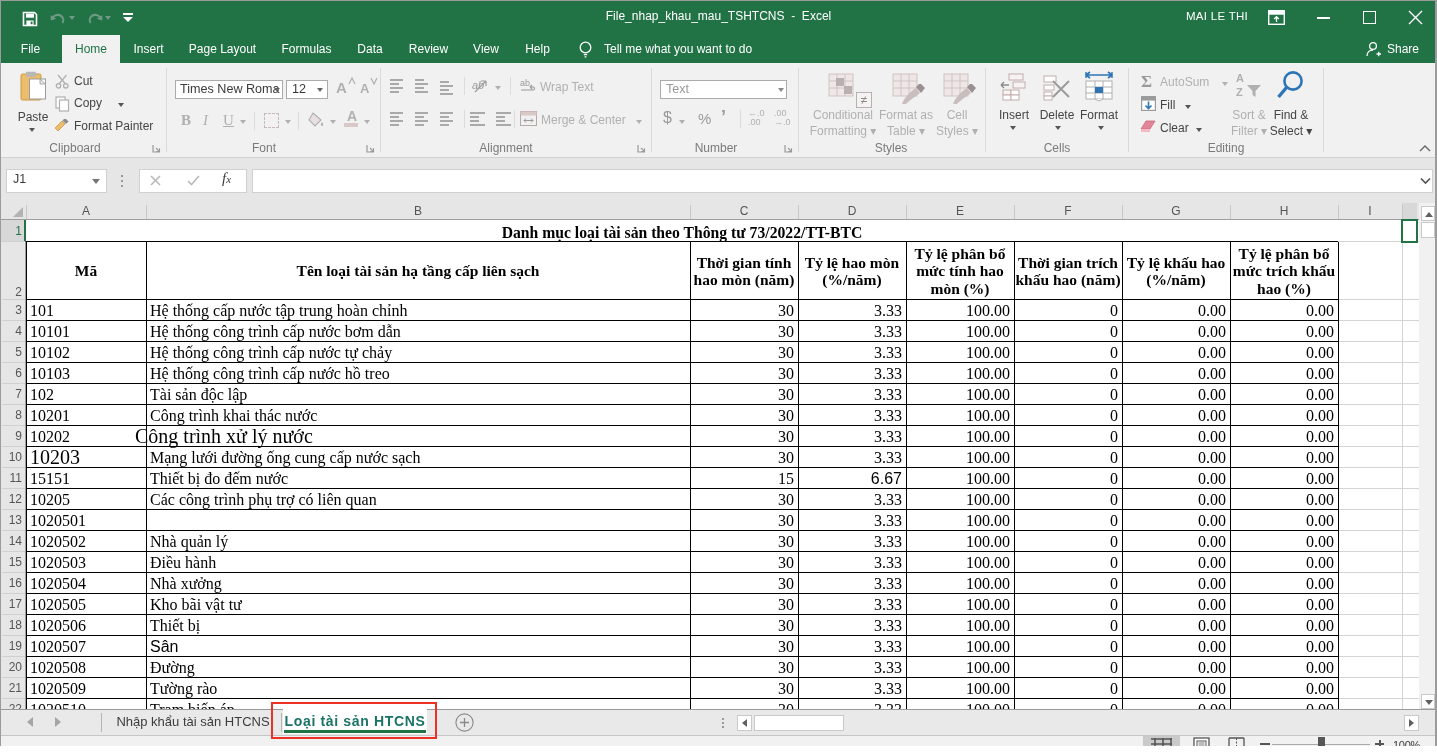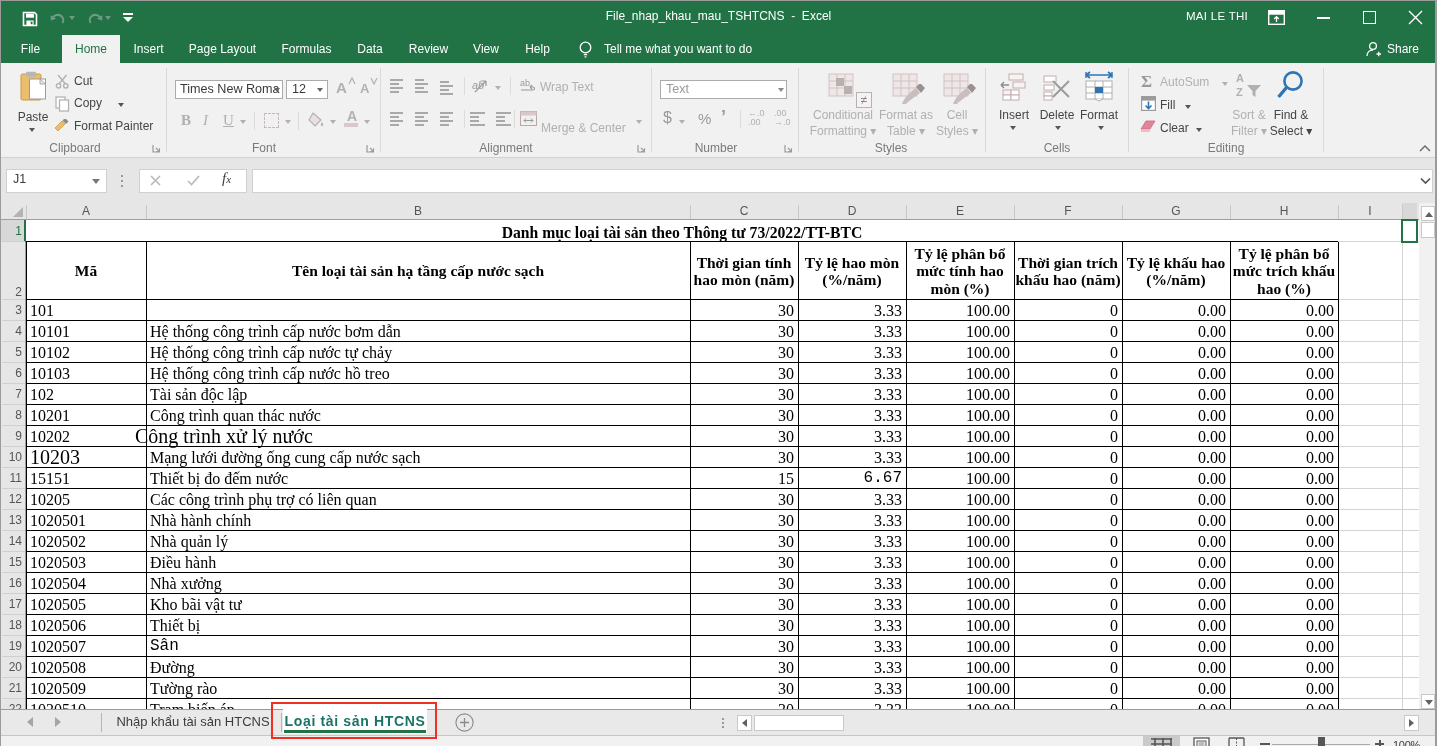--- a/index.html
+++ b/index.html
@@ -188,21 +188,21 @@
 <div style="position:absolute;left:496px;top:112px;width:15px;height:1.6px;background:#a9a9a9;"></div>
     <div style="position:absolute;left:496px;top:116px;width:9px;height:1.6px;background:#a9a9a9;"></div>
     <div style="position:absolute;left:496px;top:120px;width:9px;height:1.6px;background:#a9a9a9;"></div>
     <div style="position:absolute;left:496px;top:124px;width:15px;height:1.6px;background:#a9a9a9;"></div>
 <div style="position:absolute;left:514px;top:110px;width:1px;height:18px;background:#dcdcdc;"></div>
 <svg class="ab" style="left:520px;top:111px" width="17" height="15" viewBox="0 0 17 15">
       <rect x="0.5" y="0.5" width="16" height="14" fill="none" stroke="#b8a8a8" stroke-width="1"></rect>
       <rect x="0.5" y="0.5" width="16" height="4" fill="#d8c8c8"></rect>
       <path d="M4 9.5 L13 9.5 M4 9.5 L6 7.5 M4 9.5 L6 11.5 M13 9.5 L11 7.5 M13 9.5 L11 11.5" stroke="#9a9a9a" stroke-width="1" fill="none"></path>
     </svg>
-<div style="position:absolute;left:541px;top:113px;width:110px;height:15px;color:#b0b0b0;font-size:12px;margin-top:8px;">Merge &amp; Center</div>
+<div style="position:absolute;left:541px;top:113px;width:110px;height:15px;color:#b0b0b0;font-size:12px;">Merge &amp; Center</div>
 <div style="position:absolute;left:636px;top:120px;width:0px;height:0px;border-left:3.5px solid transparent;border-right:3.5px solid transparent;border-top:4px solid #b0b0b0;"></div>
 <div style="position:absolute;left:660px;top:80px;width:127px;height:19px;background:#fff;border:1px solid #ababab;font-size:12.6px;color:#9a9a9a;line-height:17px;padding-left:5px;">Text</div>
 <div style="position:absolute;left:778px;top:88px;width:0px;height:0px;border-left:3.5px solid transparent;border-right:3.5px solid transparent;border-top:4px solid #888;"></div>
 <div style="position:absolute;left:663px;top:109px;width:18px;height:18px;color:#9a9a9a;font-size:16px;">$</div>
 <div style="position:absolute;left:679px;top:120px;width:0px;height:0px;border-left:3.5px solid transparent;border-right:3.5px solid transparent;border-top:4px solid #b0b0b0;"></div>
 <div style="position:absolute;left:698px;top:110px;width:18px;height:18px;color:#9a9a9a;font-size:15px;">%</div>
 <div style="position:absolute;left:721px;top:107px;width:18px;height:18px;color:#9a9a9a;font-size:18px;font-weight:bold;">’</div>
 <div style="position:absolute;left:740px;top:110px;width:1px;height:18px;background:#dcdcdc;"></div>
 <div style="position:absolute;left:748px;top:109px;width:22px;height:18px;color:#b0b0b0;font-size:9px;line-height:9px;">←.0<br>.00</div>
 <div style="position:absolute;left:774px;top:109px;width:22px;height:18px;color:#b0b0b0;font-size:9px;line-height:9px;">.00<br>→.0</div>
@@ -440,28 +440,29 @@
 <div style="position:absolute;left:26px;top:551px;width:1312px;height:1px;background:#000;"></div>
 <div style="position:absolute;left:26px;top:572px;width:1312px;height:1px;background:#000;"></div>
 <div style="position:absolute;left:26px;top:593px;width:1312px;height:1px;background:#000;"></div>
 <div style="position:absolute;left:26px;top:614px;width:1312px;height:1px;background:#000;"></div>
 <div style="position:absolute;left:26px;top:635px;width:1312px;height:1px;background:#000;"></div>
 <div style="position:absolute;left:26px;top:656px;width:1312px;height:1px;background:#000;"></div>
 <div style="position:absolute;left:26px;top:677px;width:1312px;height:1px;background:#000;"></div>
 <div style="position:absolute;left:26px;top:698px;width:1312px;height:1px;background:#000;"></div>
 <div style="position:absolute;left:26px;top:223px;width:1312px;height:19px;font-family:'Liberation Serif',serif;font-weight:bold;font-size:15.7px;color:#000;text-align:center;line-height:19px;">Danh mục loại tài sản theo Thông tư 73/2022/TT-BTC</div>
 <div style="position:absolute;left:26px;top:262.25px;width:120px;height:17.5px;font-family:'Liberation Serif',serif;font-weight:bold;font-size:15.5px;color:#000;text-align:center;line-height:17.5px;">Mã</div>
-<div style="position:absolute;left:146px;top:262.25px;width:544px;height:17.5px;font-family:'Liberation Serif',serif;font-weight:bold;font-size:15.5px;color:#000;text-align:center;line-height:17.5px;">Tên loại tài sản hạ tầng cấp nước sạch</div>
+<div style="position:absolute;left:146px;top:262.25px;width:544px;height:17.5px;font-family:'Liberation Serif',serif;font-weight:bold;font-size:15.5px;color:#000;text-align:center;line-height:17.5px;">Tên loại tài sản hạ tầng cấp liên sạch</div>
 <div style="position:absolute;left:690px;top:253.5px;width:108px;height:35.0px;font-family:'Liberation Serif',serif;font-weight:bold;font-size:15.5px;color:#000;text-align:center;line-height:17.5px;">Thời gian tính<br>hao mòn (năm)</div>
 <div style="position:absolute;left:798px;top:253.5px;width:108px;height:35.0px;font-family:'Liberation Serif',serif;font-weight:bold;font-size:15.5px;color:#000;text-align:center;line-height:17.5px;">Tỷ lệ hao mòn<br>(%/năm)</div>
 <div style="position:absolute;left:906px;top:244.75px;width:108px;height:52.5px;font-family:'Liberation Serif',serif;font-weight:bold;font-size:15.5px;color:#000;text-align:center;line-height:17.5px;">Tỷ lệ phân bổ<br>mức tính hao<br>mòn (%)</div>
 <div style="position:absolute;left:1014px;top:253.5px;width:108px;height:35.0px;font-family:'Liberation Serif',serif;font-weight:bold;font-size:15.5px;color:#000;text-align:center;line-height:17.5px;">Thời gian trích<br>khấu hao (năm)</div>
 <div style="position:absolute;left:1122px;top:253.5px;width:108px;height:35.0px;font-family:'Liberation Serif',serif;font-weight:bold;font-size:15.5px;color:#000;text-align:center;line-height:17.5px;">Tỷ lệ khấu hao<br>(%/năm)</div>
 <div style="position:absolute;left:1230px;top:244.75px;width:108px;height:52.5px;font-family:'Liberation Serif',serif;font-weight:bold;font-size:15.5px;color:#000;text-align:center;line-height:17.5px;">Tỷ lệ phân bổ<br>mức trích khấu<br>hao (%)</div>
 <div style="position:absolute;left:27px;top:300px;width:118px;height:21px;font-family:'Liberation Serif',serif;font-size:16px;color:#000;line-height:21px;padding-left:3px;">101</div>
+<div style="position:absolute;left:150px;top:300px;width:538px;height:21px;font-family:'Liberation Serif',serif;font-size:16px;color:#000;line-height:21px;">Hệ thống cấp nước tập trung hoàn chỉnh</div>
 <div style="position:absolute;left:690px;top:300px;width:104px;height:21px;font-family:'Liberation Serif',serif;font-size:16px;color:#000;line-height:21px;text-align:right;">30</div>
 <div style="position:absolute;left:798px;top:300px;width:104px;height:21px;font-family:'Liberation Serif',serif;font-size:16px;color:#000;line-height:21px;text-align:right;">3.33</div>
 <div style="position:absolute;left:906px;top:300px;width:104px;height:21px;font-family:'Liberation Serif',serif;font-size:16px;color:#000;line-height:21px;text-align:right;">100.00</div>
 <div style="position:absolute;left:1014px;top:300px;width:104px;height:21px;font-family:'Liberation Serif',serif;font-size:16px;color:#000;line-height:21px;text-align:right;">0</div>
 <div style="position:absolute;left:1122px;top:300px;width:104px;height:21px;font-family:'Liberation Serif',serif;font-size:16px;color:#000;line-height:21px;text-align:right;">0.00</div>
 <div style="position:absolute;left:1230px;top:300px;width:104px;height:21px;font-family:'Liberation Serif',serif;font-size:16px;color:#000;line-height:21px;text-align:right;">0.00</div>
 <div style="position:absolute;left:27px;top:321px;width:118px;height:21px;font-family:'Liberation Serif',serif;font-size:16px;color:#000;line-height:21px;padding-left:3px;">10101</div>
 <div style="position:absolute;left:150px;top:321px;width:538px;height:21px;font-family:'Liberation Serif',serif;font-size:16px;color:#000;line-height:21px;">Hệ thống công trình cấp nước bơm dẫn</div>
 <div style="position:absolute;left:690px;top:321px;width:104px;height:21px;font-family:'Liberation Serif',serif;font-size:16px;color:#000;line-height:21px;text-align:right;">30</div>
 <div style="position:absolute;left:798px;top:321px;width:104px;height:21px;font-family:'Liberation Serif',serif;font-size:16px;color:#000;line-height:21px;text-align:right;">3.33</div>
@@ -487,21 +488,21 @@
 <div style="position:absolute;left:1230px;top:363px;width:104px;height:21px;font-family:'Liberation Serif',serif;font-size:16px;color:#000;line-height:21px;text-align:right;">0.00</div>
 <div style="position:absolute;left:27px;top:384px;width:118px;height:21px;font-family:'Liberation Serif',serif;font-size:16px;color:#000;line-height:21px;padding-left:3px;">102</div>
 <div style="position:absolute;left:150px;top:384px;width:538px;height:21px;font-family:'Liberation Serif',serif;font-size:16px;color:#000;line-height:21px;">Tài sản độc lập</div>
 <div style="position:absolute;left:690px;top:384px;width:104px;height:21px;font-family:'Liberation Serif',serif;font-size:16px;color:#000;line-height:21px;text-align:right;">30</div>
 <div style="position:absolute;left:798px;top:384px;width:104px;height:21px;font-family:'Liberation Serif',serif;font-size:16px;color:#000;line-height:21px;text-align:right;">3.33</div>
 <div style="position:absolute;left:906px;top:384px;width:104px;height:21px;font-family:'Liberation Serif',serif;font-size:16px;color:#000;line-height:21px;text-align:right;">100.00</div>
 <div style="position:absolute;left:1014px;top:384px;width:104px;height:21px;font-family:'Liberation Serif',serif;font-size:16px;color:#000;line-height:21px;text-align:right;">0</div>
 <div style="position:absolute;left:1122px;top:384px;width:104px;height:21px;font-family:'Liberation Serif',serif;font-size:16px;color:#000;line-height:21px;text-align:right;">0.00</div>
 <div style="position:absolute;left:1230px;top:384px;width:104px;height:21px;font-family:'Liberation Serif',serif;font-size:16px;color:#000;line-height:21px;text-align:right;">0.00</div>
 <div style="position:absolute;left:27px;top:405px;width:118px;height:21px;font-family:'Liberation Serif',serif;font-size:16px;color:#000;line-height:21px;padding-left:3px;">10201</div>
-<div style="position:absolute;left:150px;top:405px;width:538px;height:21px;font-family:'Liberation Serif',serif;font-size:16px;color:#000;line-height:21px;">Công trình quan thác nước</div>
+<div style="position:absolute;left:150px;top:405px;width:538px;height:21px;font-family:'Liberation Serif',serif;font-size:16px;color:#000;line-height:21px;">Công trình khai thác nước</div>
 <div style="position:absolute;left:690px;top:405px;width:104px;height:21px;font-family:'Liberation Serif',serif;font-size:16px;color:#000;line-height:21px;text-align:right;">30</div>
 <div style="position:absolute;left:798px;top:405px;width:104px;height:21px;font-family:'Liberation Serif',serif;font-size:16px;color:#000;line-height:21px;text-align:right;">3.33</div>
 <div style="position:absolute;left:906px;top:405px;width:104px;height:21px;font-family:'Liberation Serif',serif;font-size:16px;color:#000;line-height:21px;text-align:right;">100.00</div>
 <div style="position:absolute;left:1014px;top:405px;width:104px;height:21px;font-family:'Liberation Serif',serif;font-size:16px;color:#000;line-height:21px;text-align:right;">0</div>
 <div style="position:absolute;left:1122px;top:405px;width:104px;height:21px;font-family:'Liberation Serif',serif;font-size:16px;color:#000;line-height:21px;text-align:right;">0.00</div>
 <div style="position:absolute;left:1230px;top:405px;width:104px;height:21px;font-family:'Liberation Serif',serif;font-size:16px;color:#000;line-height:21px;text-align:right;">0.00</div>
 <div style="position:absolute;left:27px;top:426px;width:118px;height:21px;font-family:'Liberation Serif',serif;font-size:16px;color:#000;line-height:21px;padding-left:3px;">10202</div>
 <div style="position:absolute;left:135px;top:426px;width:538px;height:21px;font-family:'Liberation Serif',serif;font-size:20px;color:#000;line-height:21px;">Công trình xử lý nước</div>
 <div style="position:absolute;left:690px;top:426px;width:104px;height:21px;font-family:'Liberation Serif',serif;font-size:16px;color:#000;line-height:21px;text-align:right;">30</div>
 <div style="position:absolute;left:798px;top:426px;width:104px;height:21px;font-family:'Liberation Serif',serif;font-size:16px;color:#000;line-height:21px;text-align:right;">3.33</div>
@@ -513,35 +514,34 @@
 <div style="position:absolute;left:150px;top:447px;width:538px;height:21px;font-family:'Liberation Serif',serif;font-size:16px;color:#000;line-height:21px;">Mạng lưới đường ống cung cấp nước sạch</div>
 <div style="position:absolute;left:690px;top:447px;width:104px;height:21px;font-family:'Liberation Serif',serif;font-size:16px;color:#000;line-height:21px;text-align:right;">30</div>
 <div style="position:absolute;left:798px;top:447px;width:104px;height:21px;font-family:'Liberation Serif',serif;font-size:16px;color:#000;line-height:21px;text-align:right;">3.33</div>
 <div style="position:absolute;left:906px;top:447px;width:104px;height:21px;font-family:'Liberation Serif',serif;font-size:16px;color:#000;line-height:21px;text-align:right;">100.00</div>
 <div style="position:absolute;left:1014px;top:447px;width:104px;height:21px;font-family:'Liberation Serif',serif;font-size:16px;color:#000;line-height:21px;text-align:right;">0</div>
 <div style="position:absolute;left:1122px;top:447px;width:104px;height:21px;font-family:'Liberation Serif',serif;font-size:16px;color:#000;line-height:21px;text-align:right;">0.00</div>
 <div style="position:absolute;left:1230px;top:447px;width:104px;height:21px;font-family:'Liberation Serif',serif;font-size:16px;color:#000;line-height:21px;text-align:right;">0.00</div>
 <div style="position:absolute;left:27px;top:468px;width:118px;height:21px;font-family:'Liberation Serif',serif;font-size:16px;color:#000;line-height:21px;padding-left:3px;">15151</div>
 <div style="position:absolute;left:150px;top:468px;width:538px;height:21px;font-family:'Liberation Serif',serif;font-size:16px;color:#000;line-height:21px;">Thiết bị đo đếm nước</div>
 <div style="position:absolute;left:690px;top:468px;width:104px;height:21px;font-family:'Liberation Serif',serif;font-size:16px;color:#000;line-height:21px;text-align:right;">15</div>
-<div style="position:absolute;left:798px;top:468px;width:104px;height:21px;font-family:Liberation Mono, monospace;font-size:16px;color:#000;line-height:21px;text-align:right;">6.67</div>
+<div style="position:absolute;left:798px;top:468px;width:104px;height:21px;font-family:Liberation Sans, sans-serif;font-size:16px;color:#000;line-height:21px;text-align:right;">6.67</div>
 <div style="position:absolute;left:906px;top:468px;width:104px;height:21px;font-family:'Liberation Serif',serif;font-size:16px;color:#000;line-height:21px;text-align:right;">100.00</div>
 <div style="position:absolute;left:1014px;top:468px;width:104px;height:21px;font-family:'Liberation Serif',serif;font-size:16px;color:#000;line-height:21px;text-align:right;">0</div>
 <div style="position:absolute;left:1122px;top:468px;width:104px;height:21px;font-family:'Liberation Serif',serif;font-size:16px;color:#000;line-height:21px;text-align:right;">0.00</div>
 <div style="position:absolute;left:1230px;top:468px;width:104px;height:21px;font-family:'Liberation Serif',serif;font-size:16px;color:#000;line-height:21px;text-align:right;">0.00</div>
 <div style="position:absolute;left:27px;top:489px;width:118px;height:21px;font-family:'Liberation Serif',serif;font-size:16px;color:#000;line-height:21px;padding-left:3px;">10205</div>
 <div style="position:absolute;left:150px;top:489px;width:538px;height:21px;font-family:'Liberation Serif',serif;font-size:16px;color:#000;line-height:21px;">Các công trình phụ trợ có liên quan</div>
 <div style="position:absolute;left:690px;top:489px;width:104px;height:21px;font-family:'Liberation Serif',serif;font-size:16px;color:#000;line-height:21px;text-align:right;">30</div>
 <div style="position:absolute;left:798px;top:489px;width:104px;height:21px;font-family:'Liberation Serif',serif;font-size:16px;color:#000;line-height:21px;text-align:right;">3.33</div>
 <div style="position:absolute;left:906px;top:489px;width:104px;height:21px;font-family:'Liberation Serif',serif;font-size:16px;color:#000;line-height:21px;text-align:right;">100.00</div>
 <div style="position:absolute;left:1014px;top:489px;width:104px;height:21px;font-family:'Liberation Serif',serif;font-size:16px;color:#000;line-height:21px;text-align:right;">0</div>
 <div style="position:absolute;left:1122px;top:489px;width:104px;height:21px;font-family:'Liberation Serif',serif;font-size:16px;color:#000;line-height:21px;text-align:right;">0.00</div>
 <div style="position:absolute;left:1230px;top:489px;width:104px;height:21px;font-family:'Liberation Serif',serif;font-size:16px;color:#000;line-height:21px;text-align:right;">0.00</div>
 <div style="position:absolute;left:27px;top:510px;width:118px;height:21px;font-family:'Liberation Serif',serif;font-size:16px;color:#000;line-height:21px;padding-left:3px;">1020501</div>
-<div style="position:absolute;left:150px;top:510px;width:538px;height:21px;font-family:'Liberation Serif',serif;font-size:16px;color:#000;line-height:21px;">Nhà hành chính</div>
 <div style="position:absolute;left:690px;top:510px;width:104px;height:21px;font-family:'Liberation Serif',serif;font-size:16px;color:#000;line-height:21px;text-align:right;">30</div>
 <div style="position:absolute;left:798px;top:510px;width:104px;height:21px;font-family:'Liberation Serif',serif;font-size:16px;color:#000;line-height:21px;text-align:right;">3.33</div>
 <div style="position:absolute;left:906px;top:510px;width:104px;height:21px;font-family:'Liberation Serif',serif;font-size:16px;color:#000;line-height:21px;text-align:right;">100.00</div>
 <div style="position:absolute;left:1014px;top:510px;width:104px;height:21px;font-family:'Liberation Serif',serif;font-size:16px;color:#000;line-height:21px;text-align:right;">0</div>
 <div style="position:absolute;left:1122px;top:510px;width:104px;height:21px;font-family:'Liberation Serif',serif;font-size:16px;color:#000;line-height:21px;text-align:right;">0.00</div>
 <div style="position:absolute;left:1230px;top:510px;width:104px;height:21px;font-family:'Liberation Serif',serif;font-size:16px;color:#000;line-height:21px;text-align:right;">0.00</div>
 <div style="position:absolute;left:27px;top:531px;width:118px;height:21px;font-family:'Liberation Serif',serif;font-size:16px;color:#000;line-height:21px;padding-left:3px;">1020502</div>
 <div style="position:absolute;left:150px;top:531px;width:538px;height:21px;font-family:'Liberation Serif',serif;font-size:16px;color:#000;line-height:21px;">Nhà quản lý</div>
 <div style="position:absolute;left:690px;top:531px;width:104px;height:21px;font-family:'Liberation Serif',serif;font-size:16px;color:#000;line-height:21px;text-align:right;">30</div>
 <div style="position:absolute;left:798px;top:531px;width:104px;height:21px;font-family:'Liberation Serif',serif;font-size:16px;color:#000;line-height:21px;text-align:right;">3.33</div>
@@ -575,21 +575,21 @@
 <div style="position:absolute;left:1230px;top:594px;width:104px;height:21px;font-family:'Liberation Serif',serif;font-size:16px;color:#000;line-height:21px;text-align:right;">0.00</div>
 <div style="position:absolute;left:27px;top:615px;width:118px;height:21px;font-family:'Liberation Serif',serif;font-size:16px;color:#000;line-height:21px;padding-left:3px;">1020506</div>
 <div style="position:absolute;left:150px;top:615px;width:538px;height:21px;font-family:'Liberation Serif',serif;font-size:16px;color:#000;line-height:21px;">Thiết bị</div>
 <div style="position:absolute;left:690px;top:615px;width:104px;height:21px;font-family:'Liberation Serif',serif;font-size:16px;color:#000;line-height:21px;text-align:right;">30</div>
 <div style="position:absolute;left:798px;top:615px;width:104px;height:21px;font-family:'Liberation Serif',serif;font-size:16px;color:#000;line-height:21px;text-align:right;">3.33</div>
 <div style="position:absolute;left:906px;top:615px;width:104px;height:21px;font-family:'Liberation Serif',serif;font-size:16px;color:#000;line-height:21px;text-align:right;">100.00</div>
 <div style="position:absolute;left:1014px;top:615px;width:104px;height:21px;font-family:'Liberation Serif',serif;font-size:16px;color:#000;line-height:21px;text-align:right;">0</div>
 <div style="position:absolute;left:1122px;top:615px;width:104px;height:21px;font-family:'Liberation Serif',serif;font-size:16px;color:#000;line-height:21px;text-align:right;">0.00</div>
 <div style="position:absolute;left:1230px;top:615px;width:104px;height:21px;font-family:'Liberation Serif',serif;font-size:16px;color:#000;line-height:21px;text-align:right;">0.00</div>
 <div style="position:absolute;left:27px;top:636px;width:118px;height:21px;font-family:'Liberation Serif',serif;font-size:16px;color:#000;line-height:21px;padding-left:3px;">1020507</div>
-<div style="position:absolute;left:150px;top:636px;width:538px;height:21px;font-family:Liberation Mono, monospace;font-size:16px;color:#000;line-height:21px;">Sân</div>
+<div style="position:absolute;left:150px;top:636px;width:538px;height:21px;font-family:Liberation Sans, sans-serif;font-size:16px;color:#000;line-height:21px;">Sân</div>
 <div style="position:absolute;left:690px;top:636px;width:104px;height:21px;font-family:'Liberation Serif',serif;font-size:16px;color:#000;line-height:21px;text-align:right;">30</div>
 <div style="position:absolute;left:798px;top:636px;width:104px;height:21px;font-family:'Liberation Serif',serif;font-size:16px;color:#000;line-height:21px;text-align:right;">3.33</div>
 <div style="position:absolute;left:906px;top:636px;width:104px;height:21px;font-family:'Liberation Serif',serif;font-size:16px;color:#000;line-height:21px;text-align:right;">100.00</div>
 <div style="position:absolute;left:1014px;top:636px;width:104px;height:21px;font-family:'Liberation Serif',serif;font-size:16px;color:#000;line-height:21px;text-align:right;">0</div>
 <div style="position:absolute;left:1122px;top:636px;width:104px;height:21px;font-family:'Liberation Serif',serif;font-size:16px;color:#000;line-height:21px;text-align:right;">0.00</div>
 <div style="position:absolute;left:1230px;top:636px;width:104px;height:21px;font-family:'Liberation Serif',serif;font-size:16px;color:#000;line-height:21px;text-align:right;">0.00</div>
 <div style="position:absolute;left:27px;top:657px;width:118px;height:21px;font-family:'Liberation Serif',serif;font-size:16px;color:#000;line-height:21px;padding-left:3px;">1020508</div>
 <div style="position:absolute;left:150px;top:657px;width:538px;height:21px;font-family:'Liberation Serif',serif;font-size:16px;color:#000;line-height:21px;">Đường</div>
 <div style="position:absolute;left:690px;top:657px;width:104px;height:21px;font-family:'Liberation Serif',serif;font-size:16px;color:#000;line-height:21px;text-align:right;">30</div>
 <div style="position:absolute;left:798px;top:657px;width:104px;height:21px;font-family:'Liberation Serif',serif;font-size:16px;color:#000;line-height:21px;text-align:right;">3.33</div>

